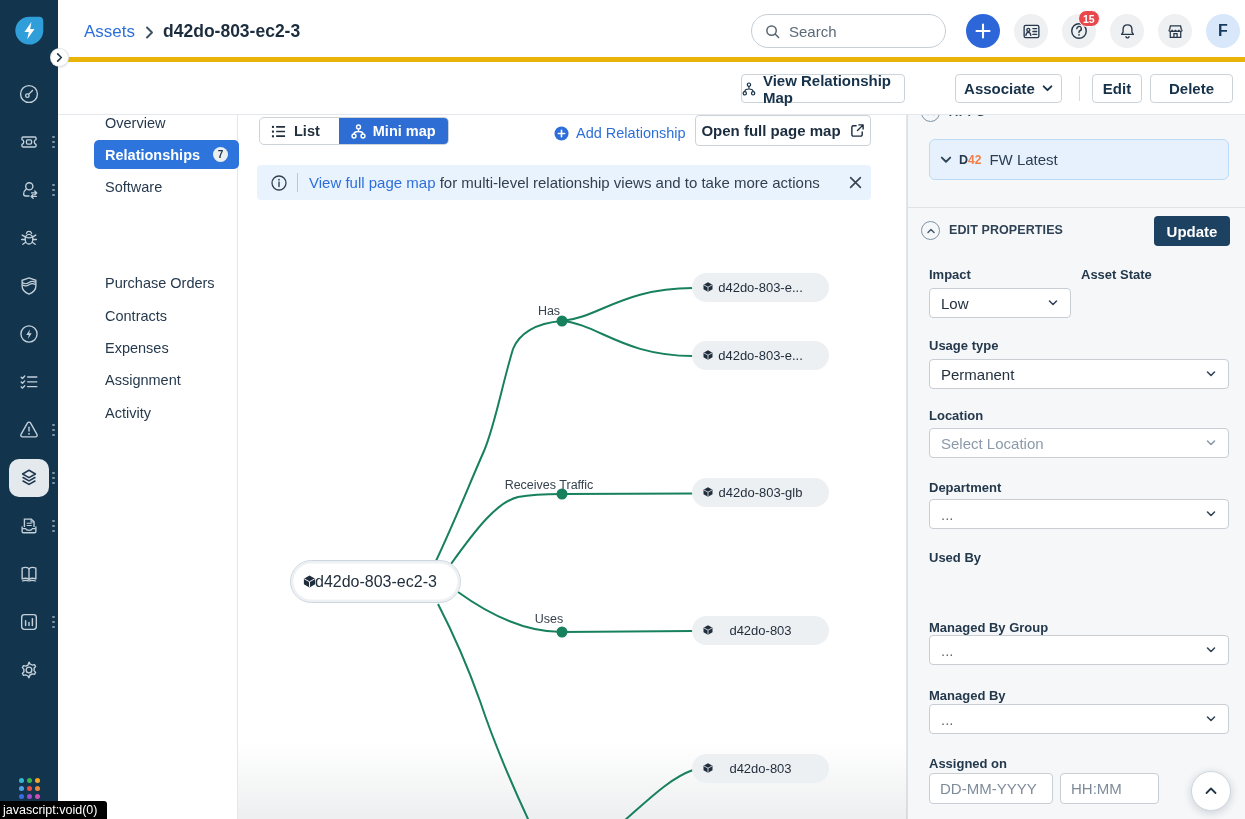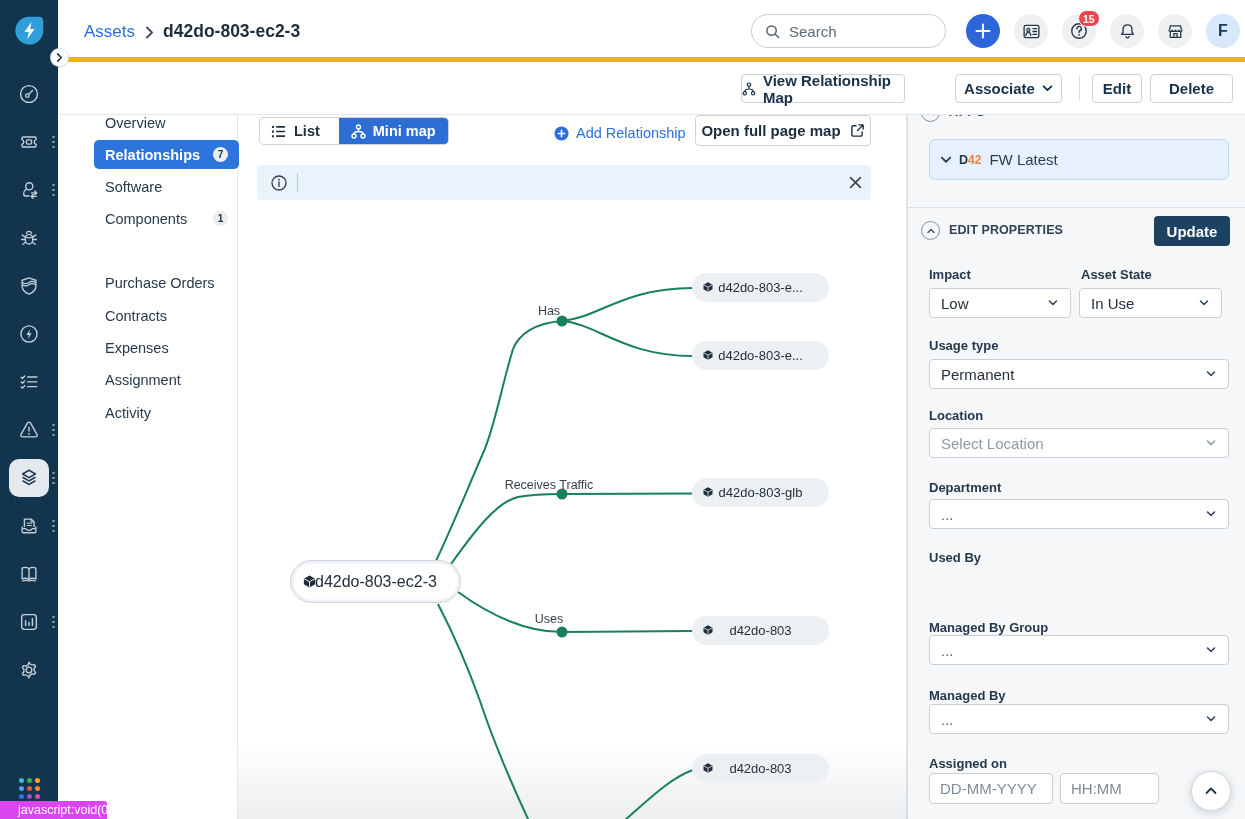--- a/index.html
+++ b/index.html
@@ -63,21 +63,21 @@
 .flab { position:absolute; left:21px; font-size:13px; font-weight:600; color:#24384c; }
 .sel { position:absolute; left:21px; width:300px; height:30px; background:#fff; border:1px solid #c9ced5; border-radius:4px; display:flex; align-items:center; padding:0 11px; font-size:15px; color:#24313f; }
 .sel .cv { margin-left:auto; }
 .ph { color:#8b9aa9; }
 .inp { position:absolute; height:31px; background:#fff; border:1px solid #c9ced5; border-radius:4px; display:flex; align-items:center; padding:14px 10px; font-size:15px; color:#7e8c9a; }
 #fab { position:absolute; left:283px; top:656px; width:40px; height:40px; border-radius:50%; background:#fff; border:1px solid #cfd6dc; box-shadow:0 2px 8px rgba(20,40,60,0.18); display:flex; align-items:center; justify-content:center; }
 
 
 #collapse { position:absolute; left:51px; top:49px; width:17px; height:17px; border-radius:50%; background:#fff; box-shadow:0 0 0 1px #e1e6ea, 0 1px 3px rgba(0,0,0,0.2); z-index:13; display:flex; align-items:center; justify-content:center; }
 
-#jstip { position:absolute; left:0; top:801px; width:107px; height:18px; background:#d946ef; color:#fff; font-size:12.5px; display:flex; align-items:center; padding-left:18px; border-top-right-radius:3px; z-index:20; }
+#jstip { position:absolute; left:0; top:801px; width:107px; height:18px; background:#000000; color:#fff; font-size:12.5px; display:flex; align-items:center; padding-left:3px; border-top-right-radius:3px; z-index:20; }
 
 #fwgrid { position:absolute; left:19px; top:778px; width:21px; height:21px; display:grid; grid-template-columns:repeat(3,5px); grid-template-rows:repeat(3,5px); gap:2.8px; }
 #fwgrid i { border-radius:50%; display:block; }
 </style>
 </head>
 <body>
 
 <div id="rail">
   <svg class="abs" style="left:13px;top:14px" width="33" height="33" viewBox="0 0 30 30">
     <path d="M27.5 6.1 27.5 15 A12.7 12.7 0 1 1 14.9 2.4 L 23.6 2.4 A 3.9 3.9 0 0 1 27.5 6.1 Z" fill="#309fd9"></path>
@@ -278,21 +278,20 @@
   </div>
   <div id="tdiv"></div>
   <div class="tb" style="left:1034px;width:50px">Edit</div>
   <div class="tb" style="left:1092px;width:83px">Delete</div>
 </div>
 
 <div id="nav">
   <div class="ni" style="top:-7px">Overview</div>
   <div class="ni on" style="top:25px">Relationships<span class="nbadge" style="background:#eceef0">7</span></div>
   <div class="ni" style="top:57px">Software</div>
-  <div class="ni" style="top:89px">Components<span class="nbadge">1</span></div>
   <div class="ni" style="top:153px">Purchase Orders</div>
   <div class="ni" style="top:186px">Contracts</div>
   <div class="ni" style="top:218px">Expenses</div>
   <div class="ni" style="top:250px">Assignment</div>
   <div class="ni" style="top:283px">Activity</div>
 </div>
 
 <div id="map">
   <div id="seg">
     <div class="s1"><svg width="15" height="15" viewBox="0 0 16 16">
@@ -321,20 +320,21 @@
         <path d="M9.5 2 H14 V6.5 M14 2 L8 8" fill="none" stroke="#1c2d3e" stroke-width="1.5" stroke-linecap="round" stroke-linejoin="round"></path>
       </svg>
   </div>
   <div id="banner">
     <svg style="margin-left:14px" width="16" height="16" viewBox="0 0 16 16">
         <circle cx="8" cy="8" r="7" fill="none" stroke="#32404e" stroke-width="1.3"></circle>
         <path d="M8 7 V11.5" stroke="#32404e" stroke-width="1.4" stroke-linecap="round"></path>
         <circle cx="8" cy="4.7" r="0.9" fill="#32404e"></circle>
       </svg>
     <div class="vd"></div>
+    <span><a href="#">View full page map</a> for multi-level relationship views and to take more actions</span>
     <div class="x">
         <svg width="13" height="13" viewBox="0 0 12 12">
           <path d="M1.5 1.5 L10.5 10.5 M10.5 1.5 L1.5 10.5" stroke="#374551" stroke-width="1.5" stroke-linecap="round"></path>
         </svg>
       </div>
   </div>
   <div id="fade"></div>
   <svg id="graph" class="abs" style="left:0;top:0" width="669" height="704" viewBox="0 0 669 704">
     <g fill="none" stroke="#17805d" stroke-width="2">
       <path d="M197 448 C216 408 231 370 246 336 C257 310 264 270 275 234 C281 219 297 208 324 206"></path>
@@ -404,26 +404,20 @@
   <div id="ephead">EDIT PROPERTIES</div>
   <div id="update">Update</div>
   <div class="flab" style="top:152px">Impact</div>
   <div class="flab" style="left:173px;top:152px">Asset State</div>
   <div class="sel" style="top:173px;width:142px">
       <span>Low</span>
       <svg class="cv" width="12" height="12" viewBox="0 0 12 12">
         <path d="M2.5 4 L6 7.5 L9.5 4" fill="none" stroke="#34455a" stroke-width="1.6" stroke-linecap="round" stroke-linejoin="round"></path>
       </svg>
     </div>
-  <div class="sel" style="left:171px;top:173px;width:143px">
-      <span>In Use</span>
-      <svg class="cv" width="12" height="12" viewBox="0 0 12 12">
-        <path d="M2.5 4 L6 7.5 L9.5 4" fill="none" stroke="#34455a" stroke-width="1.6" stroke-linecap="round" stroke-linejoin="round"></path>
-      </svg>
-    </div>
 
   <div class="flab" style="top:223px">Usage type</div>
   <div class="sel" style="top:244px">
       <span>Permanent</span>
       <svg class="cv" width="12" height="12" viewBox="0 0 12 12">
         <path d="M2.5 4 L6 7.5 L9.5 4" fill="none" stroke="#34455a" stroke-width="1.6" stroke-linecap="round" stroke-linejoin="round"></path>
       </svg>
     </div>
 
   <div class="flab" style="top:293px">Location</div>

